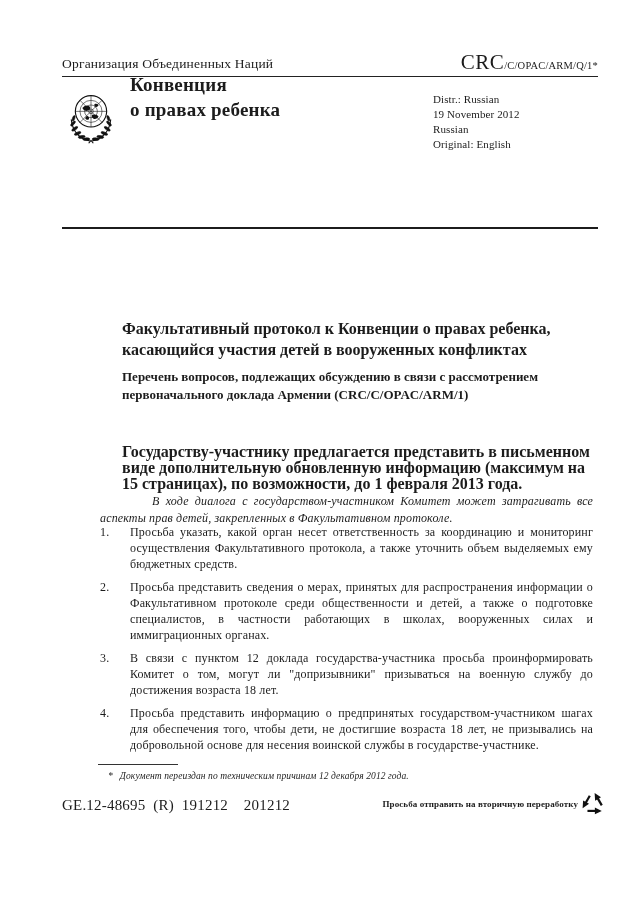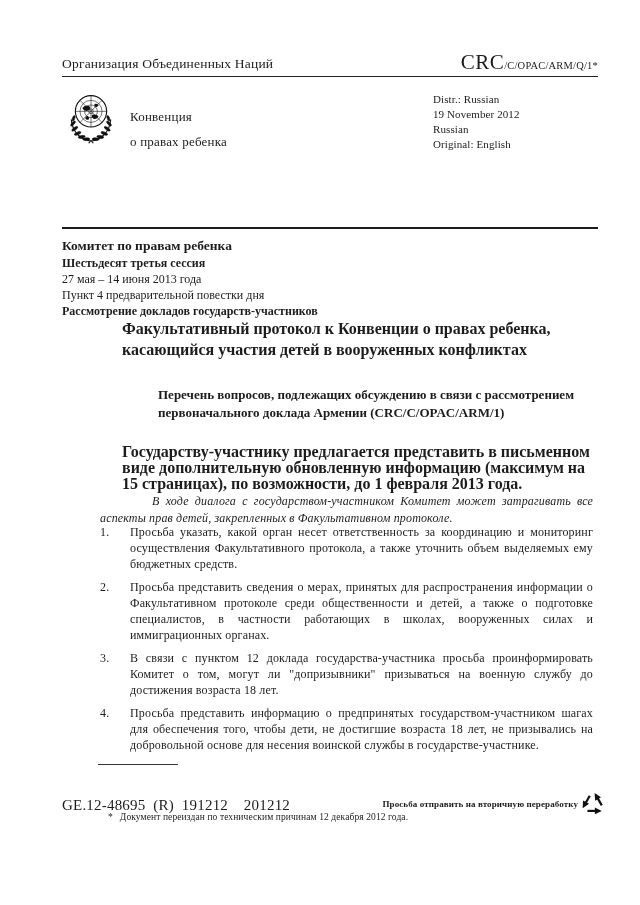--- a/index.html
+++ b/index.html
@@ -11,39 +11,39 @@
   }
   .abs{position:absolute;}
   
   .mast-top{top:50px;left:62px;width:536px;display:flex;justify-content:space-between;align-items:flex-end;}
   .org-name{font-size:13.5px;letter-spacing:.2px;padding-bottom:3px;}
   .symbol{white-space:nowrap;}
   .symbol .crc{font-size:21px;letter-spacing:.5px;text-align:right;}
   .symbol .suffix{font-size:10.5px;letter-spacing:.2px;}
   .rule-top{top:76px;left:62px;width:536px;height:1px;background:#222;}
   .emblem{top:85px;left:62px;width:58px;height:62px;}
-  .mast-title{top:104px;left:130px;font-size:13px;font-weight:normal;line-height:25px;letter-spacing:.2px;}
+  .mast-title{top:72px;left:130px;font-size:19px;font-weight:bold;line-height:25px;letter-spacing:.2px;}
   .distr{top:92px;left:433px;font-size:11px;line-height:15px;letter-spacing:.1px;}
   .rule-mid{top:227px;left:62px;width:536px;height:2px;background:#1c1c1c;}
   
   .session{top:237px;left:62px;font-size:12px;line-height:16px;}
   .session .l1{font-size:13.5px;font-weight:bold;line-height:18px;}
   .bold{font-weight:bold;}
   
   .doc-title{top:318px;left:122px;width:430px;font-size:16px;font-weight:bold;line-height:21px;}
-  .doc-subtitle{top:386px;left:122px;width:420px;font-size:13px;font-weight:bold;line-height:18px;margin-left:36px;}
+  .doc-subtitle{top:368px;left:122px;width:420px;font-size:13px;font-weight:bold;line-height:18px;}
   .instruction{top:444px;left:122px;width:470px;font-size:16px;font-weight:bold;line-height:16px;}
   .quote{top:493px;left:100px;width:493px;font-size:12px;font-style:italic;line-height:17px;text-indent:52px;text-align:justify;letter-spacing:.15px;}
   
   .paras{top:524px;left:100px;width:493px;font-size:12px;line-height:16px;letter-spacing:.15px;}
   .para{position:relative;margin-left:30px;margin-bottom:7px;text-align:justify;}
   .pnum{position:absolute;left:-30px;}
   
   .fn-rule{top:764px;left:98px;width:80px;height:1px;background:#333;}
-  .footnote{top:812px;left:108px;width:460px;font-size:9.5px;letter-spacing:.1px;}
+  .footnote{top:771px;left:108px;width:460px;font-size:9.5px;letter-spacing:.1px;font-style:italic;}
   .fn-marker{padding-right:7px;}
   .ge-line{top:797px;left:62px;font-size:15px;white-space:pre;letter-spacing:.2px;}
   .recycle{top:792px;right:55px;display:flex;align-items:center;gap:3px;}
   .recycle-text{font-size:9px;font-weight:bold;letter-spacing:.1px;}
   .recycle-icon{width:24px;height:24px;}
 </style>
 </head>
 <body>
 
 <div class="page">
@@ -103,27 +103,20 @@
 
   <div class="abs distr">
     <div>Distr.: Russian</div>
     <div>19 November 2012</div>
     <div>Russian</div>
     <div>Original: English</div>
   </div>
 
   <div class="abs rule-mid"></div>
 
-  <div class="abs session">
-    <div class="l1">Комитет по правам ребенка</div>
-    <div class="bold">Шестьдесят третья сессия</div>
-    <div>27 мая – 14 июня 2013 года</div>
-    <div>Пункт 4 предварительной повестки дня</div>
-    <div class="bold">Рассмотрение докладов государств-участников</div>
-  </div>
 
   <div class="abs doc-title">Факультативный протокол к Конвенции о правах ребенка, касающийся участия детей в вооруженных конфликтах</div>
   <div class="abs doc-subtitle">Перечень вопросов, подлежащих обсуждению в связи с рассмотрением первоначального доклада Армении (CRC/C/OPAC/ARM/1)</div>
 
   <div class="abs instruction">Государству-участнику предлагается представить в письменном виде дополнительную обновленную информацию (максимум на 15 страницах), по возможности, до 1 февраля 2013 года.</div>
 
   <div class="abs quote">В ходе диалога с государством-участником Комитет может затрагивать все аспекты прав детей, закрепленных в Факультативном протоколе.</div>
 
   <div class="abs paras">
     <div class="para">

